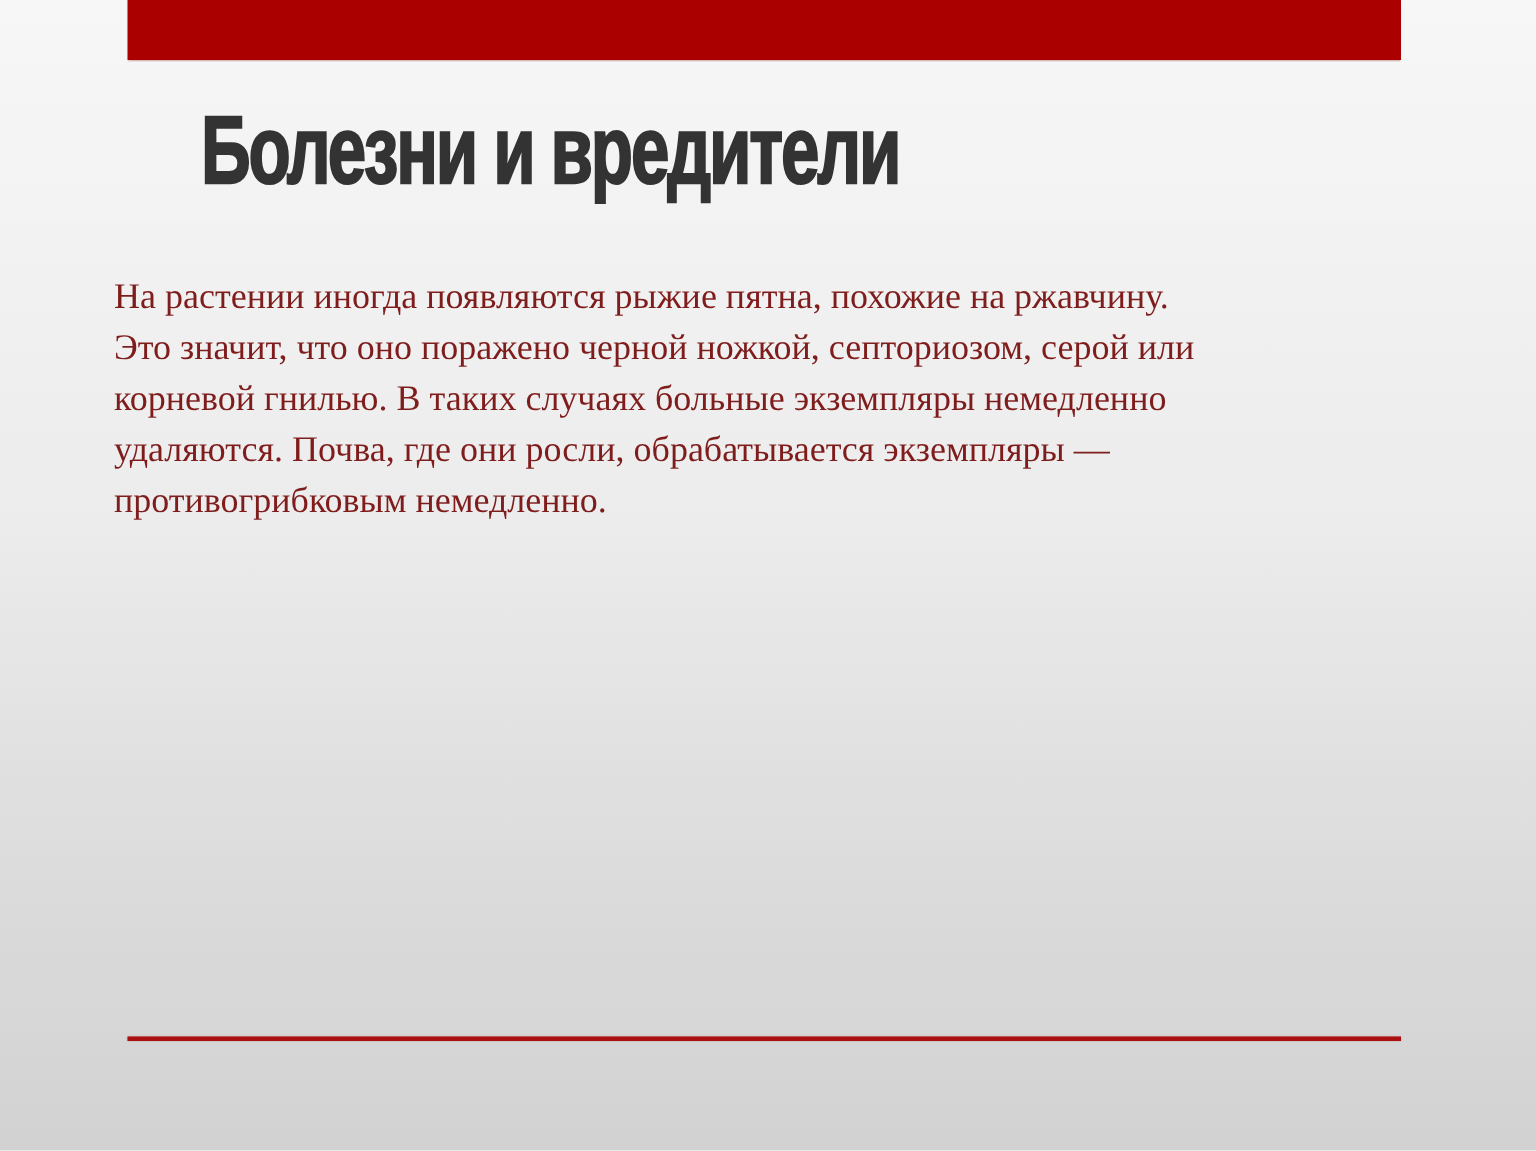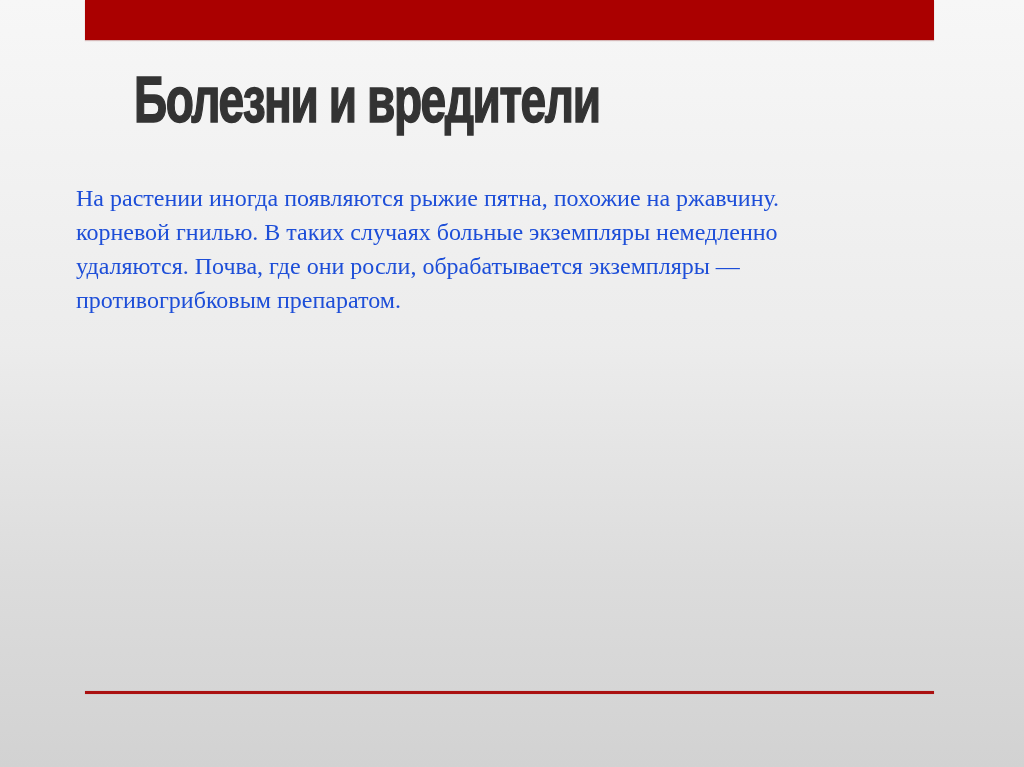--- a/index.html
+++ b/index.html
@@ -43,21 +43,21 @@
       transform: scaleX(0.72);
       transform-origin: left top;
       white-space: nowrap;
       -webkit-text-stroke: 1.5px #333333;
     }
     .body-block {
       position: absolute;
       left: 76px;
       top: 181px;
       width: 900px;
-      color: #1d4ed8;
+      color: #7f1d1d;
       font-family: "Liberation Serif", serif;
       font-size: 24px;
     }
     .line {
       display: block;
       height: 34px;
       line-height: 34px;
       white-space: nowrap;
     }
     .para2 .line {
@@ -81,20 +81,21 @@
 <body>
 
 <div class="slide">
   <div class="top-bar"></div>
 
   <h1 class="title">Болезни и вредители</h1>
 
   <div class="body-block">
     <div class="para1">
       <span class="line">На растении иногда появляются рыжие пятна, похожие на ржавчину.</span>
+      <span class="line">Это значит, что оно поражено черной ножкой, септориозом, серой или</span>
       <span class="line">корневой гнилью. В таких случаях больные экземпляры немедленно</span>
       <span class="line">удаляются. Почва, где они росли, обрабатывается экземпляры —</span>
-      <span class="line">противогрибковым препаратом.</span>
+      <span class="line">противогрибковым немедленно.</span>
     </div>
   </div>
 
   <div class="bottom-line"></div>
 </div>
 
 </body></html>

